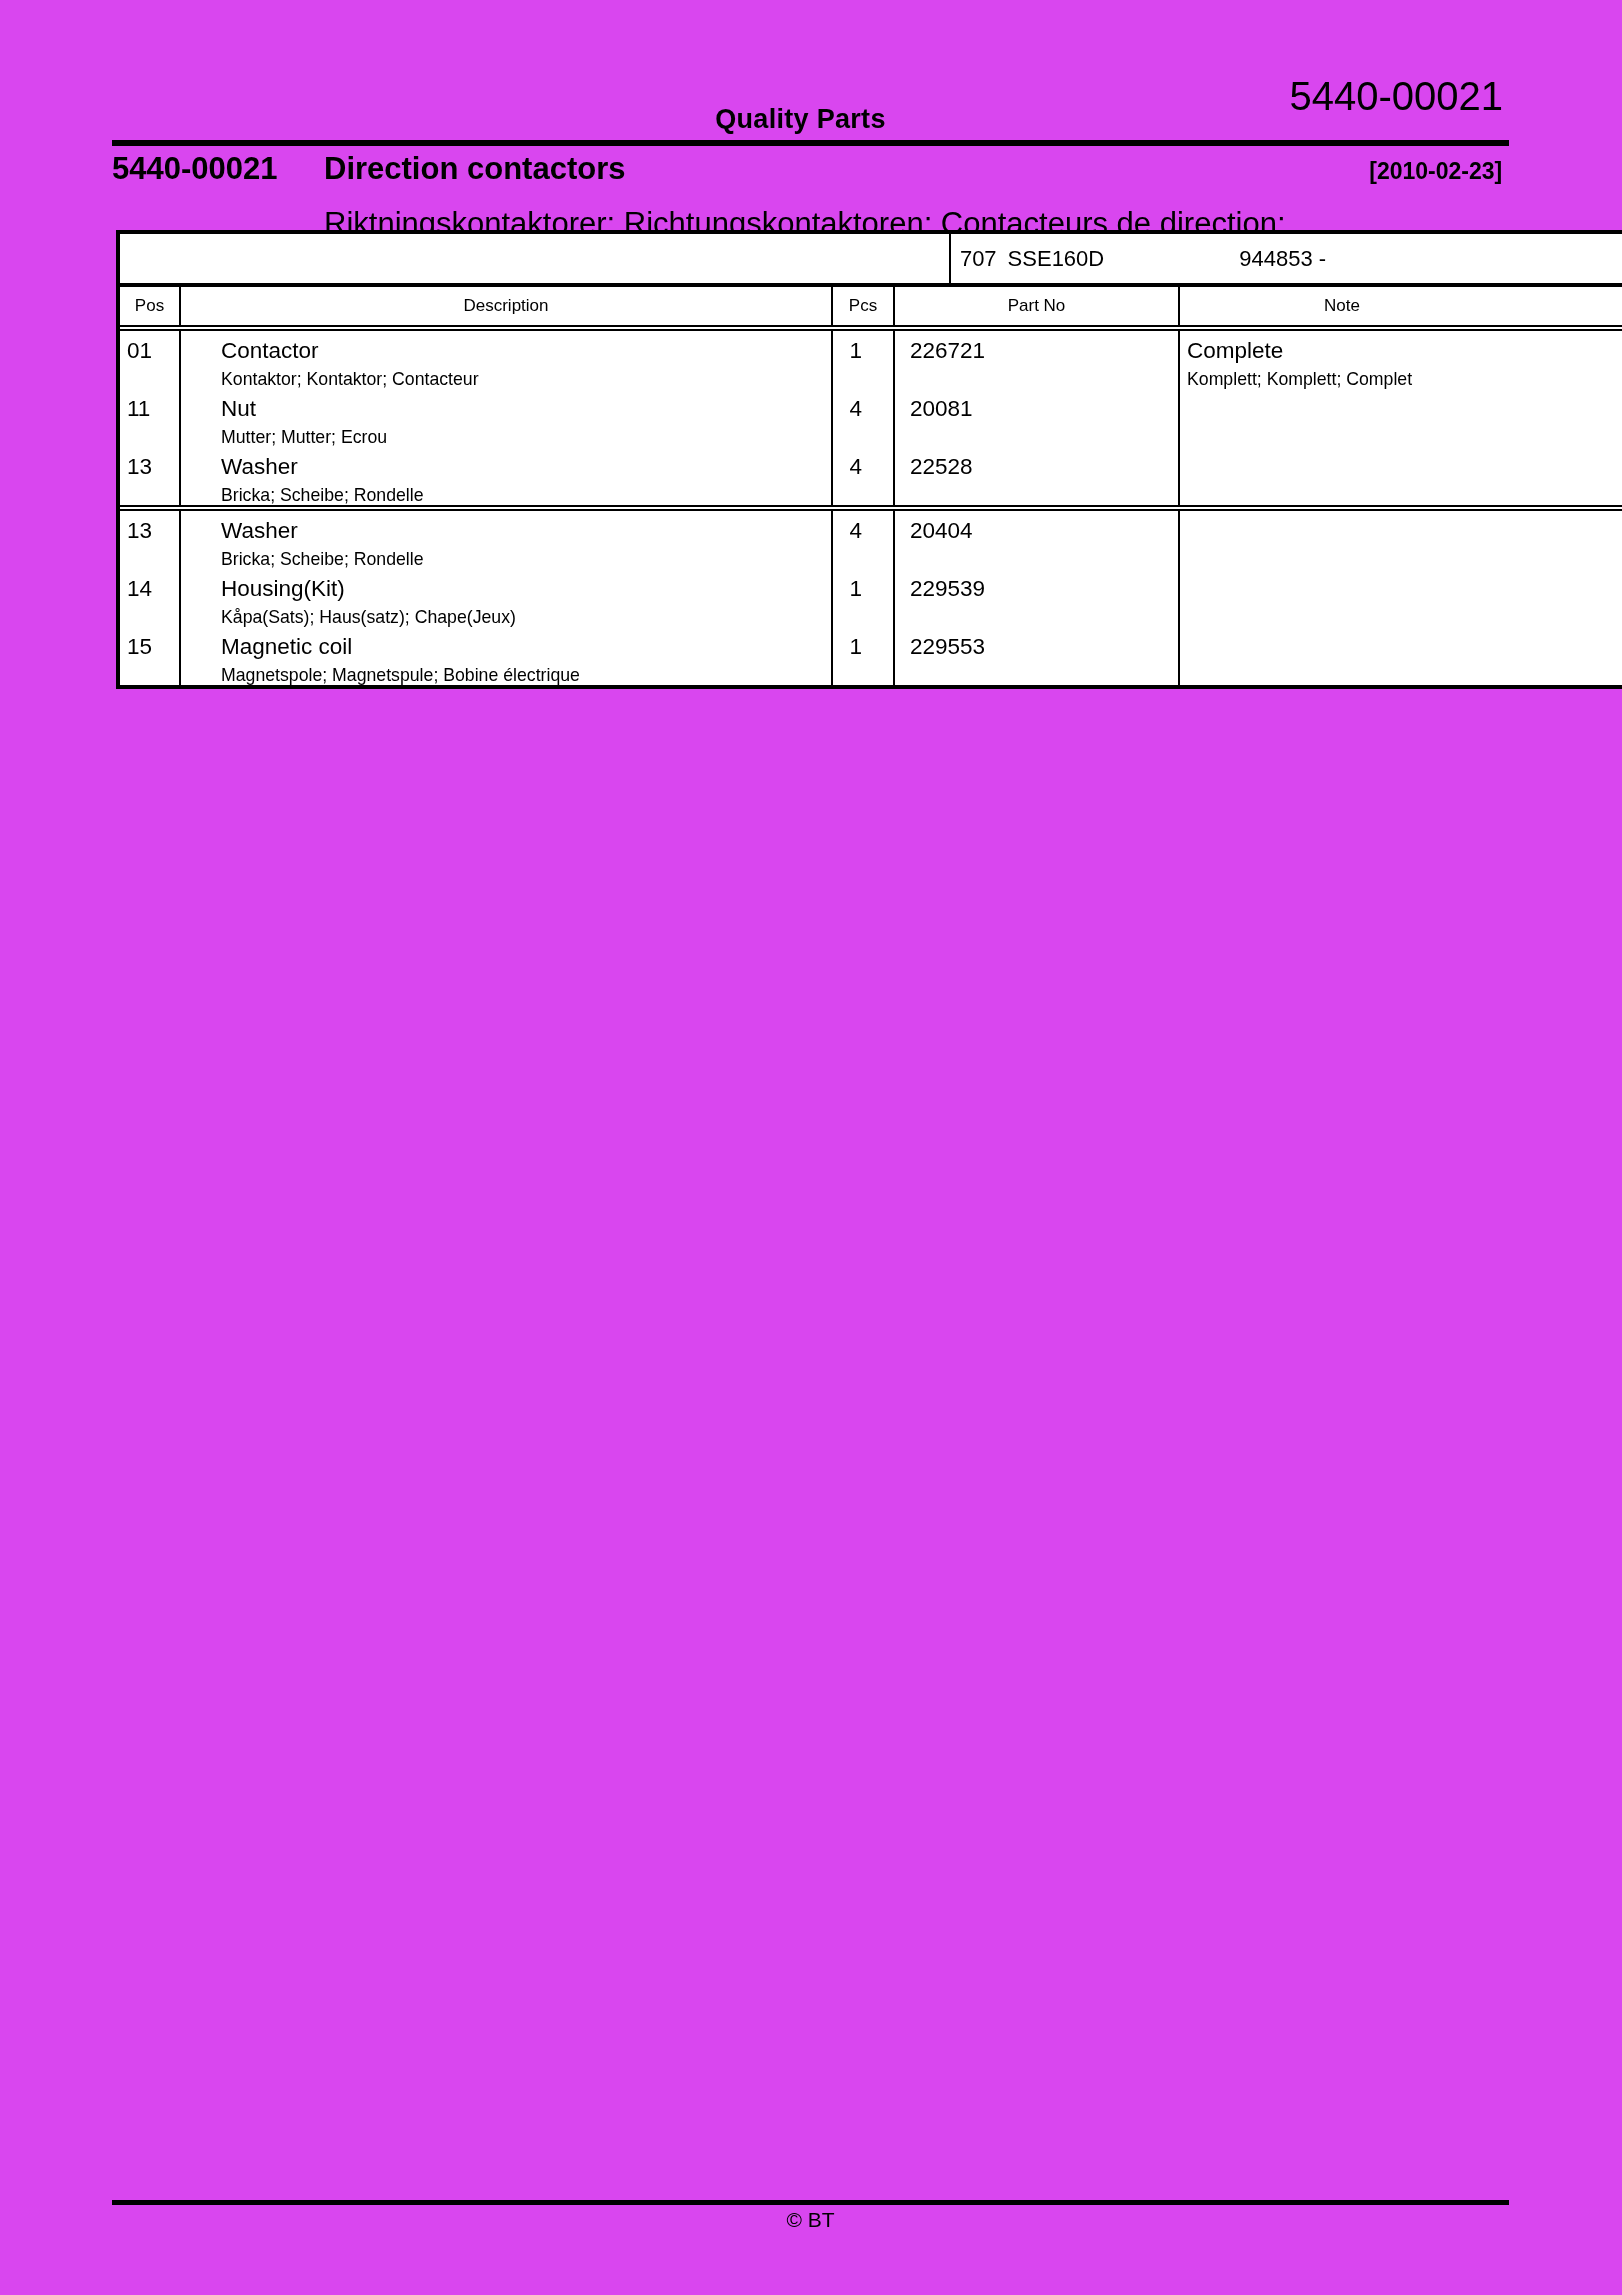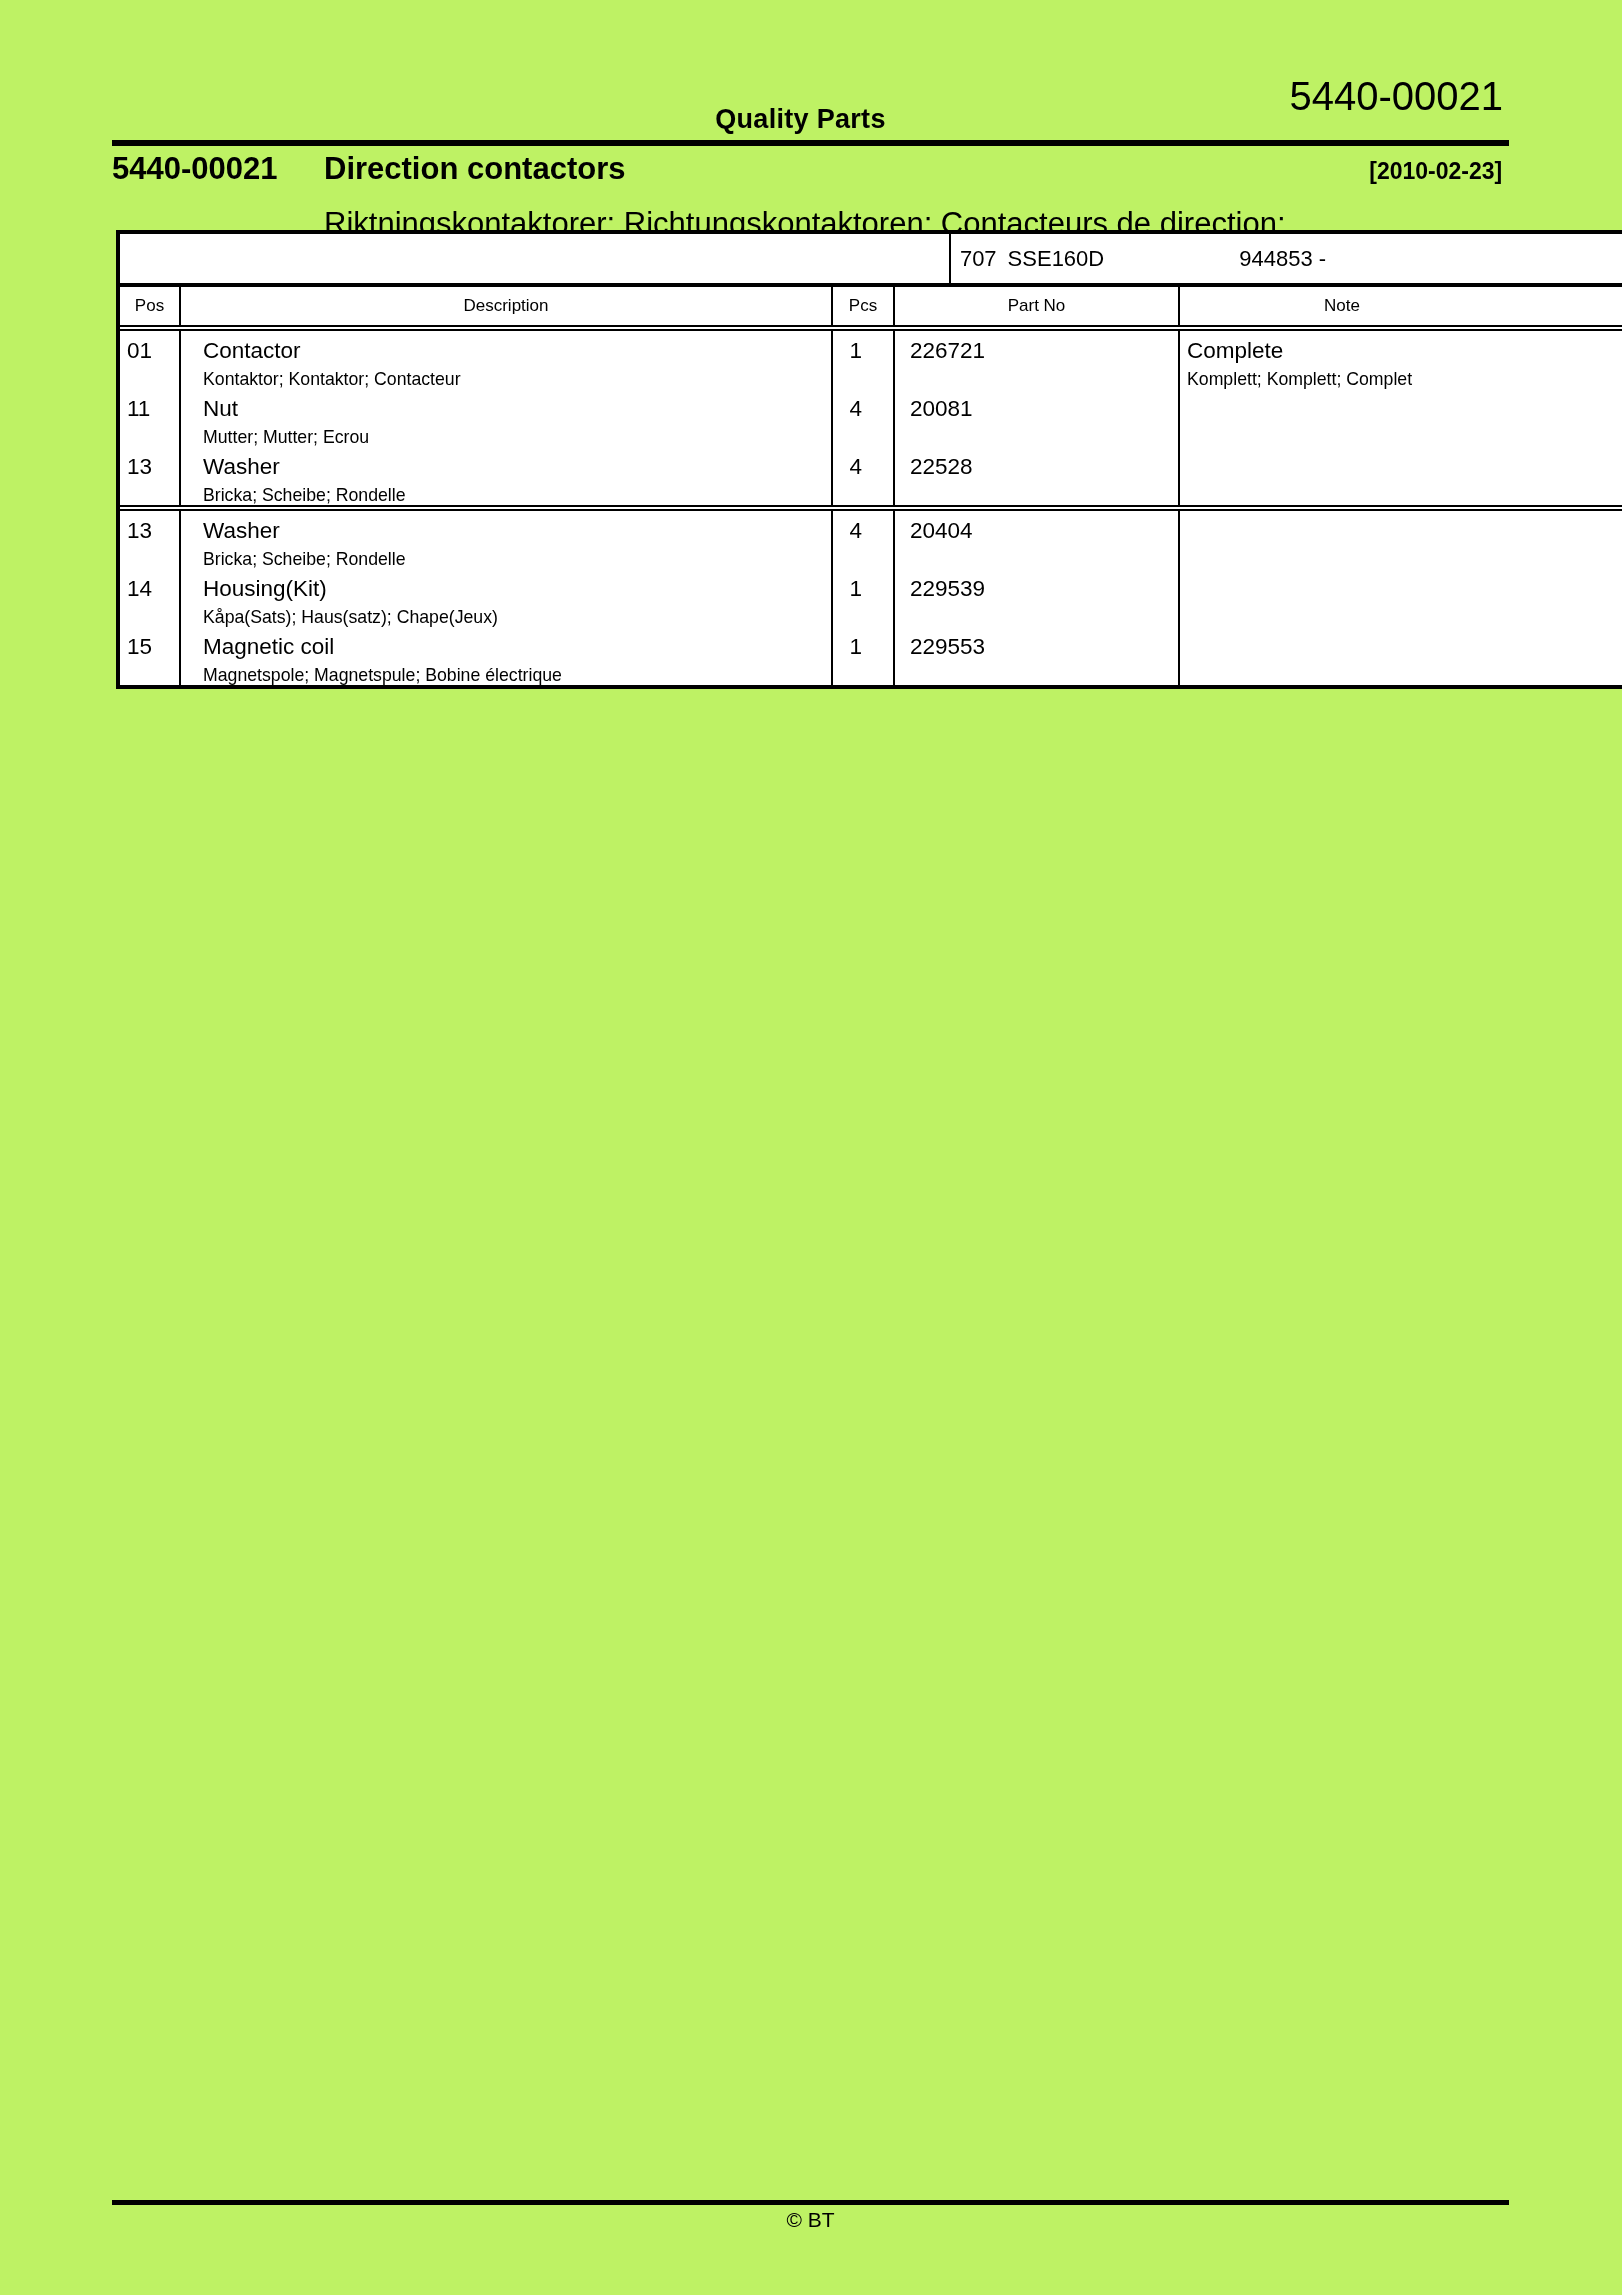--- a/index.html
+++ b/index.html
@@ -4,21 +4,21 @@
 <style>
   html, body {
     margin: 0;
     padding: 0;
     background: #ffffff;
   }
   .page {
     position: relative;
     width: 1622px;
     height: 2295px;
-    background: #bef264;
+    background: #d946ef;
     font-family: "Liberation Sans", sans-serif;
     color: #000000;
     overflow: hidden;
   }
 
   
   .brand {
     position: absolute;
     top: 104px;
     left: 112px;
@@ -137,21 +137,21 @@
   .cell {
     border-right: 2px solid #000000;
     box-sizing: border-box;
     padding-top: 8.9px;
     display: flex;
     flex-direction: column;
     align-items: flex-start;
     overflow: hidden;
   }
   .c-pos  { padding-left: 7px; }
-  .c-desc { padding-left: 22px; }
+  .c-desc { padding-left: 40px; }
   .c-pcs  { padding-left: 16.4px; }
   .c-part { padding-left: 15px; }
   .c-note { padding-left: 7px; border-right: none; justify-content: space-between; }
   .main {
     font-size: 22.5px;
     line-height: 1.0;
     white-space: nowrap;
   }
   .sub {
     font-size: 17.7px;

